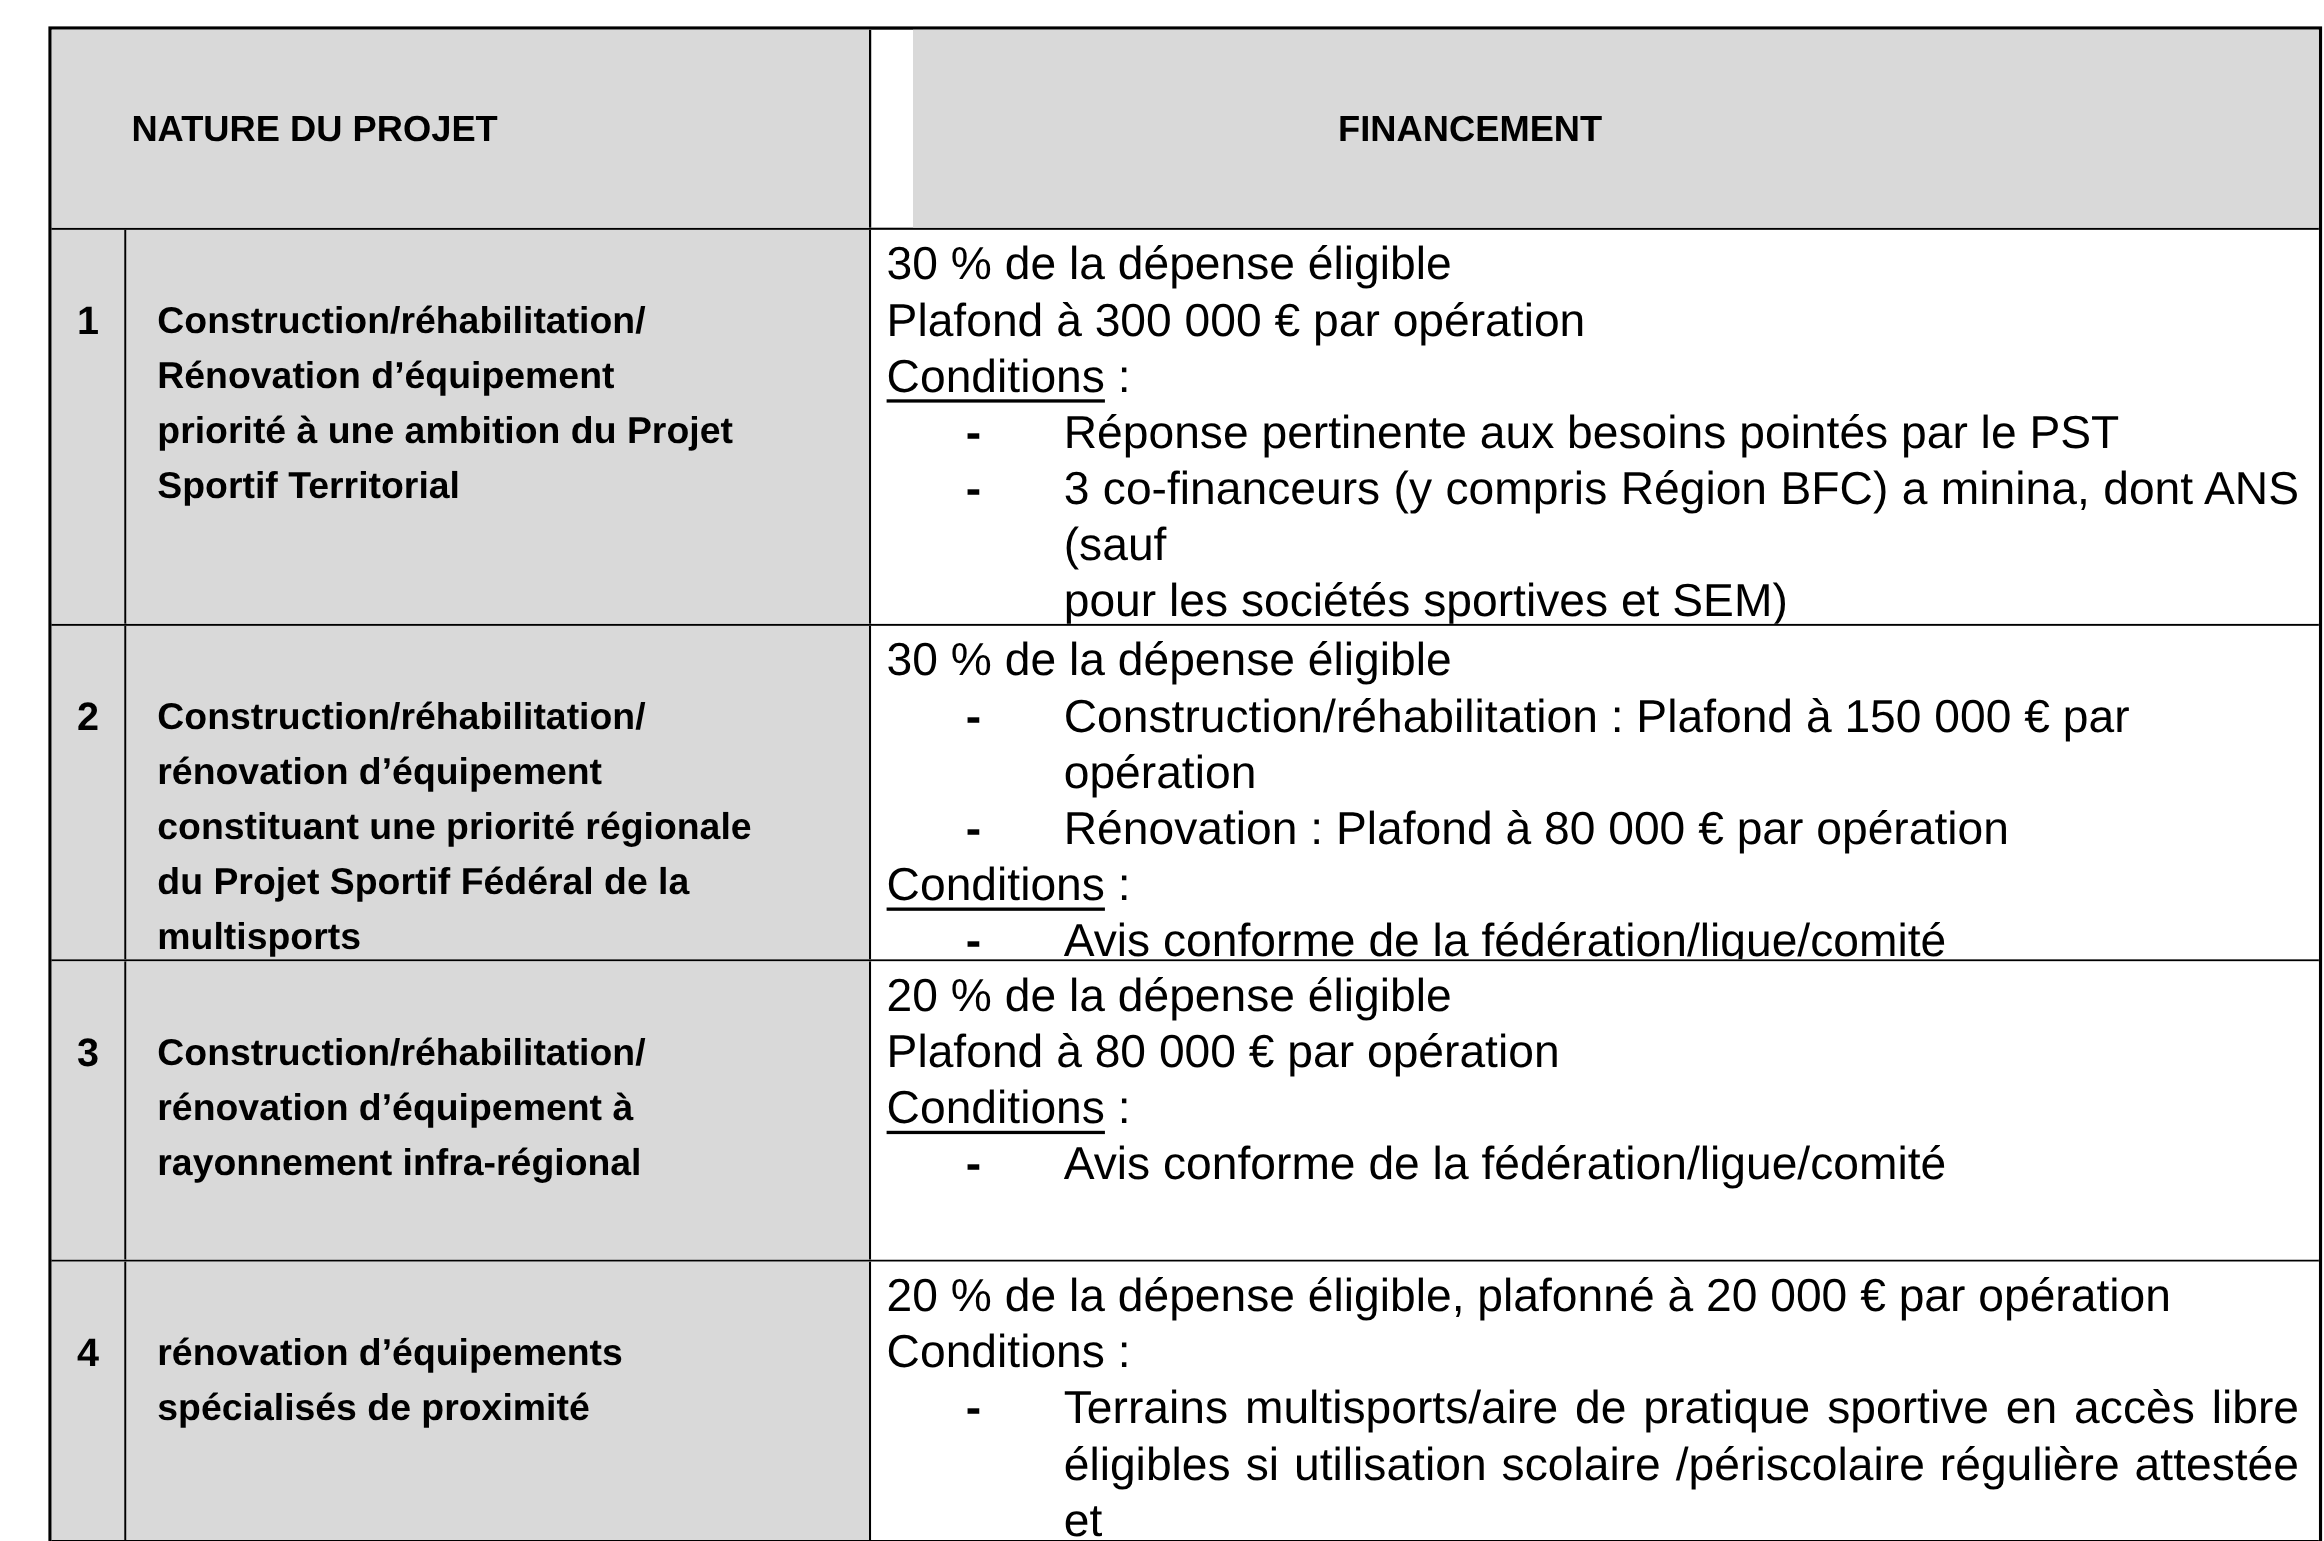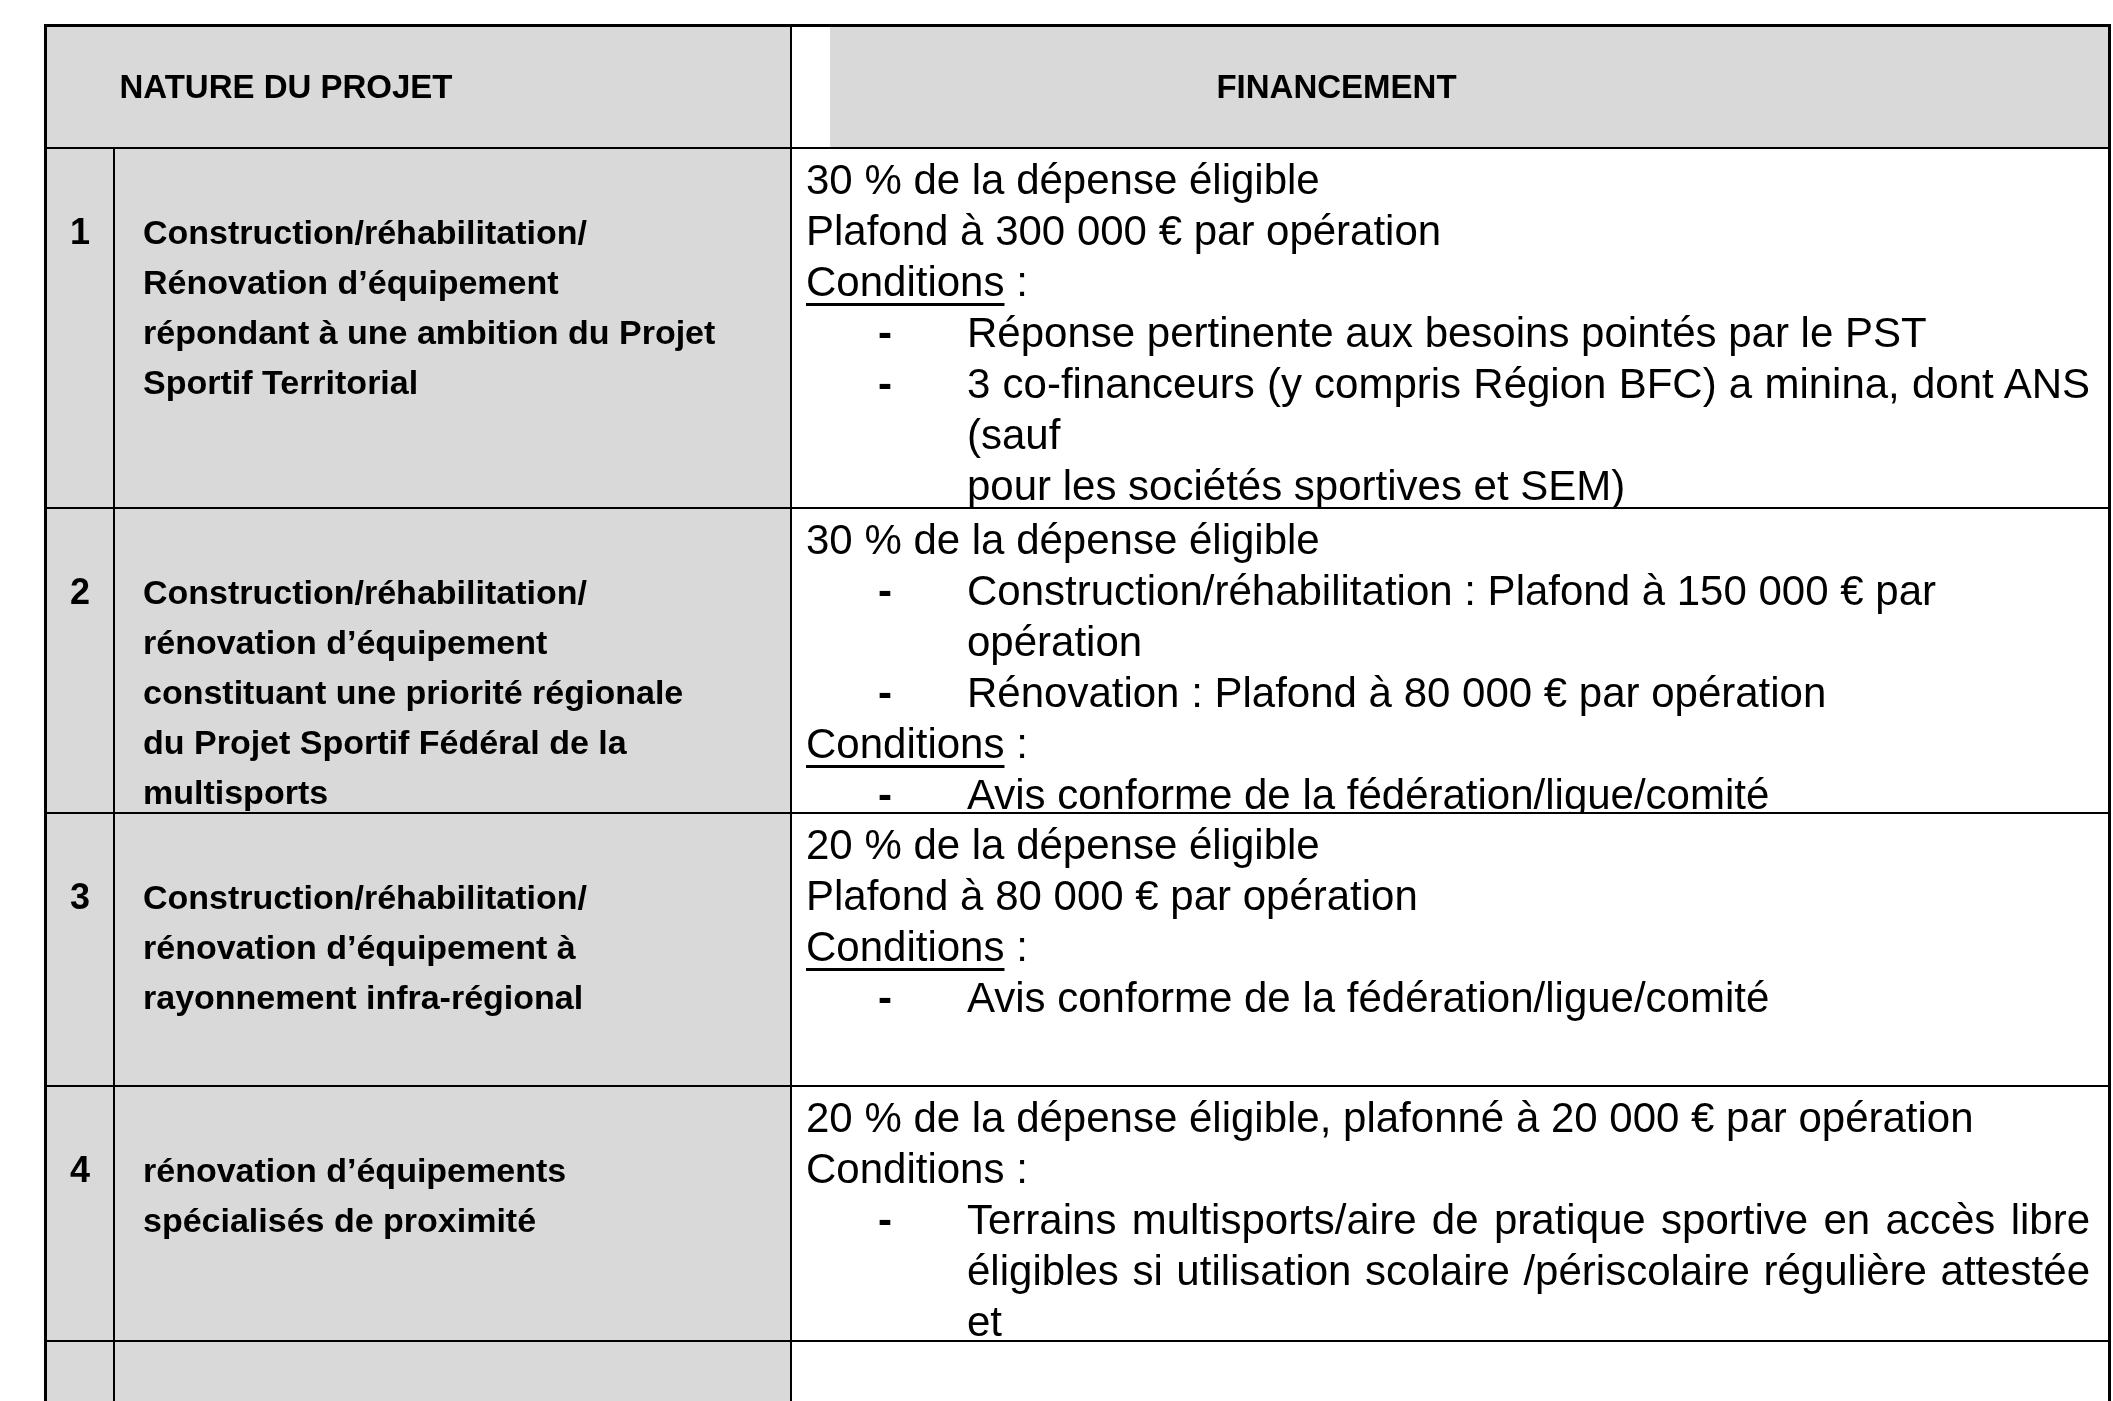--- a/index.html
+++ b/index.html
@@ -9,21 +9,21 @@
     font-family:"Liberation Sans", sans-serif;
   }
   .doc-table {
     position:absolute; left:44px; top:24px; width:2067px;
     border:3px solid #000; box-sizing:border-box; background:#fff;
   }
   .trow {
     display:grid; grid-template-columns:68px 677px 1fr;
     box-sizing:border-box; border-bottom:2px solid #000;
   }
-  .trow.header-row { grid-template-columns:745px 1fr; height:122px;gap:38px; }
+  .trow.header-row { grid-template-columns:745px 1fr; height:182px;gap:38px; }
   .cell { box-sizing:border-box; overflow:hidden; }
   .c-gray { background:#d9d9d9; }
   .h-cell {
     display:flex; align-items:center; justify-content:center;
     font-weight:bold; font-size:33px; padding-right:265px;
   }
   .h-nature { border-right:2px solid #000; }
   .c-num {
     border-right:2px solid #000; text-align:center;
     font-weight:bold; font-size:36px; line-height:50px; padding-top:58px;
@@ -60,21 +60,21 @@
     </div>
   </div>
 
   <div id="table-body">
   <div class="trow" style="height: 360px;">
     <div class="cell c-gray c-num">1</div>
     <div class="cell c-gray c-nat">
       <div>
             <div class="nat-line">Construction/réhabilitation/</div>
             <div class="nat-line">Rénovation d’équipement</div>
-            <div class="nat-line">répondant à une ambition du Projet</div>
+            <div class="nat-line">priorité à une ambition du Projet</div>
             <div class="nat-line">Sportif Territorial</div>
           </div>
     </div>
     <div class="cell c-fin">
           <div class="fin-line">30 % de la dépense éligible</div>
           <div class="fin-line">Plafond à 300 000 € par opération</div>
           <div class="fin-line"><span class="cond-label u">Conditions</span><span> :</span></div>
           <div class="bullet">
             <span class="dash">-</span>
             <div class="btxt">

